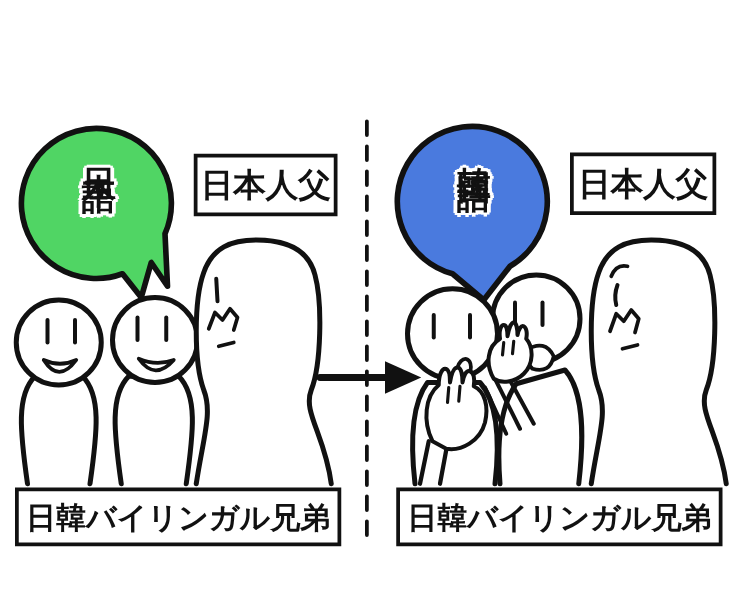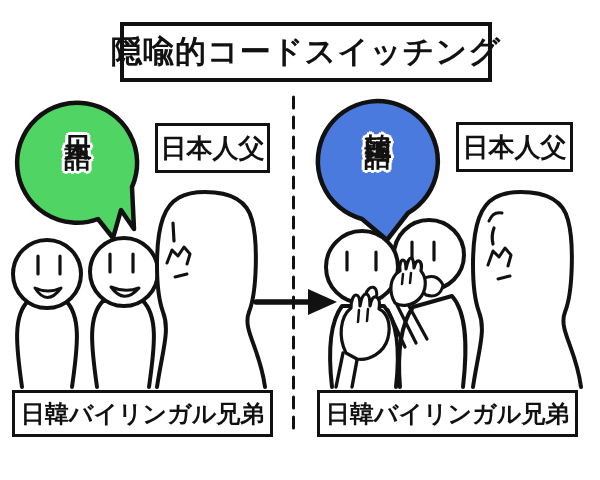--- a/index.html
+++ b/index.html
@@ -116,23 +116,20 @@
                              C 486 198 501 192 521 192 C 545 192 563 200 568 220
                              C 574 242 573 292 565 312 C 558 330 576 348 581 387"></path>
         <path stroke-width="3" d="M 489 221 Q 493 211 502 213"></path>
         <path stroke-width="3.2" d="M 494 228 Q 491 236 493 244"></path>
         <path stroke-width="3" d="M 488 265 L 493 251 L 499 257 L 505 248 L 511 255 L 508 266"></path>
         <line x1="498" y1="279" x2="510" y2="276" stroke-width="3"></line>
       </g>
     </g>
   </svg>
 
-  <div id="title-box" class="box">
-    <span>隠喩的コードスイッチング</span>
-  </div>
 
   <div id="bubble-text-left" class="bubble-text">日本語</div>
   <div id="bubble-text-right" class="bubble-text">韓国語</div>
 
   <div id="father-label-left" class="box">
     <span>日本人父</span>
   </div>
   <div id="father-label-right" class="box">
     <span>日本人父</span>
   </div>

